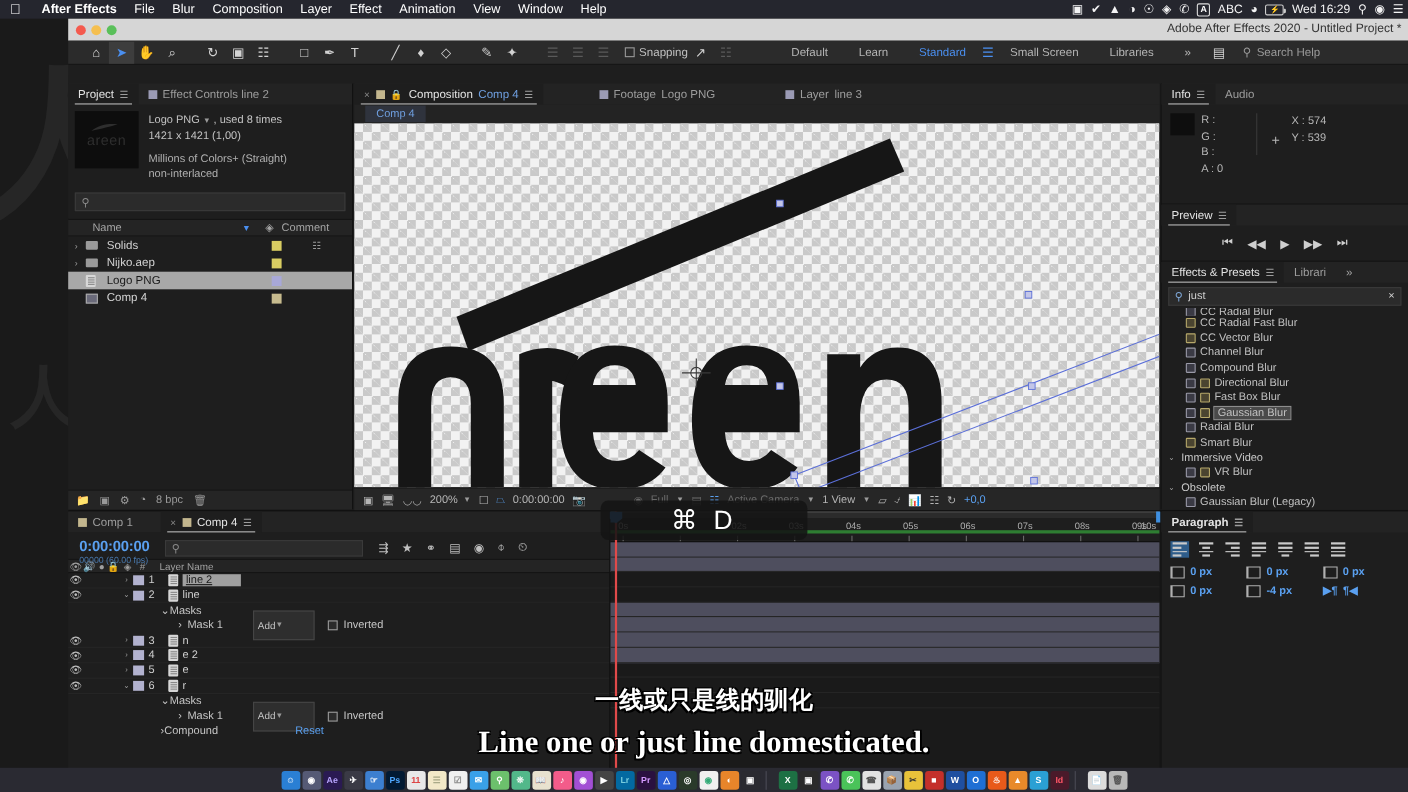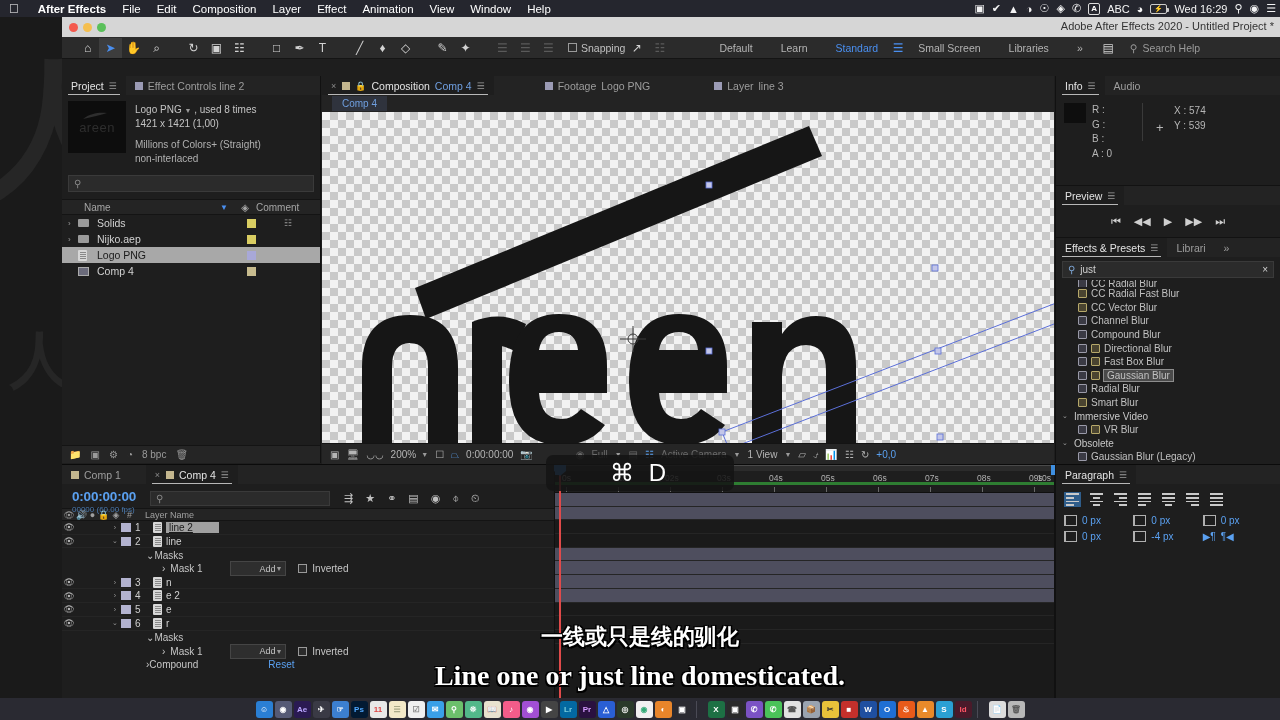--- a/index.html
+++ b/index.html
@@ -160,22 +160,22 @@
   .lrow .num { width:18px; padding-left:4px; color:#cfcfcf; }
   .lrow .lname { flex:1; display:flex; align-items:center; gap:4px; padding-left:4px;}
   .lrow .lname .nm.sel { background:#a0a0a0; color:#1a1a1a; padding:0 26px 0 3px;text-decoration:underline; }
   .lrow .sw { width:118px; display:flex; align-items:center; gap:9px; padding-left:4px; color:#bdbdbd; font-size:9px;}
   .lrow .par { width:100px; display:flex; align-items:center; gap:5px; }
   .pardrop { background:#2e2e2e; border:1px solid #454545; width:73px; height:11px; display:flex;
              align-items:center; justify-content:space-between; padding:0 3px; font-size:9px; color:#c5c5c5;}
   .subrow { display:flex; align-items:center; height:13.7px; font-size:10px; color:#c6c6c6; }
   .subrow .ind { width:84px; }
   .subrow .ind2 { width:100px; }
-  .modedrop { background:#2e2e2e;border:1px solid #454545; width:56px;height:15px; display:flex;
-              align-items:center; justify-content:flex-end; padding:0 3px; font-size:9px;}
+  .modedrop { background:#2e2e2e;border:1px solid #454545; width:56px;height:27px; display:flex;
+              align-items:center; justify-content:flex-start; padding:0 3px; font-size:9px;}
   .reset { color:#5aa0f0; }
   .tl-foot { position:absolute; left:0; bottom:0; width:100%; height:17px; background:#252525;
              border-top:1px solid #141414; display:flex; align-items:center; gap:8px; padding-left:7px;
              color:#9a9a9a; font-size:9.5px; }
   
   .graph { position:absolute; left:492px; top:0; right:0; bottom:17px; background:#1a1a1a; border-left:1px solid #101010;}
   .ruler { height:28px; position:relative; background:#1e1e1e; border-bottom:1px solid #101010;}
   .workbar { position:absolute; left:0; right:0; top:0; height:6px; background:#2b2b2b;
              border-top:1px solid #4a4a4a; }
   .wb-end { position:absolute; top:0; width:5px; height:10px; background:#3f8fe0; }
@@ -183,21 +183,21 @@
   .tickm { position:absolute; top:22px; width:1px; height:5px; background:#6a6a6a; }
   .green { position:absolute; left:0; right:0; top:17px; height:3px; background:#2e7d32; }
   .tracks { position:absolute; left:0; right:0; top:28px; bottom:0; }
   .track { height:13.7px; border-bottom:1px solid #252525; }
   .track.bar { background:#4e4e5e; }
   .cti { position:absolute; left:4px; top:0; bottom:0; width:2px; background:#e04a4a; z-index:4;}
   .cti-head { position:absolute; left:-5px; top:0; width:12px; height:11px; background:#3f8fe0;
               clip-path:polygon(0 0,100% 0,100% 55%,50% 100%,0 55%); }
 
   
-  #paragraph { left:993px; top:447px; width:225px; height:252px; border-left:1px solid #111; border-top:1px solid #0b0b0b;}
+  #paragraph { left:993px; top:447px; width:225px; height:252px; border-left:1px solid #111; border-top:1px solid #0b0b0b;font-weight:bold;}
   .para-grid { display:flex; gap:7px; padding:8px 6px 4px 8px; }
   .alignbtn { width:17px;height:15px; display:flex;flex-direction:column;justify-content:center; gap:2px; padding:0 2px;}
   .alignbtn.on { background:#2f5d8a; }
   .alignbtn i { display:block; height:1.6px; background:#c9c9c9; }
   .para-rows { padding:4px 8px; font-size:10px; color:#5aa0f0; }
   .pr { display:flex; align-items:center; gap:0; margin-bottom:5px; }
   .pcell { display:flex; align-items:center; gap:5px; width:70px; }
   .picon { width:13px;height:11px; border:1px solid #b0b0b0; border-left:2px solid #b0b0b0; }
 
   
@@ -225,21 +225,21 @@
 
   <div class="wm" style="left:-20px;top:30px;font-size:150px;">人</div>
   <div class="wm" style="left:10px;top:320px;font-size:60px;">人人素材</div>
   <div class="wm" style="left:860px;top:60px;font-size:130px;">RRCG</div>
   <div class="wm" style="left:560px;top:480px;font-size:80px;">素材</div>
 
   <div class="macbar">
     <span class="apple"></span>
     <span class="mi bold">After Effects</span>
     <span class="mi">File</span>
-    <span class="mi">Edit</span>
+    <span class="mi">Blur</span>
     <span class="mi">Composition</span>
     <span class="mi">Layer</span>
     <span class="mi">Effect</span>
     <span class="mi">Animation</span>
     <span class="mi">View</span>
     <span class="mi">Window</span>
     <span class="mi">Help</span>
     <div class="right">
       <span class="ic">▣</span>
       <span class="ic">✔</span>

